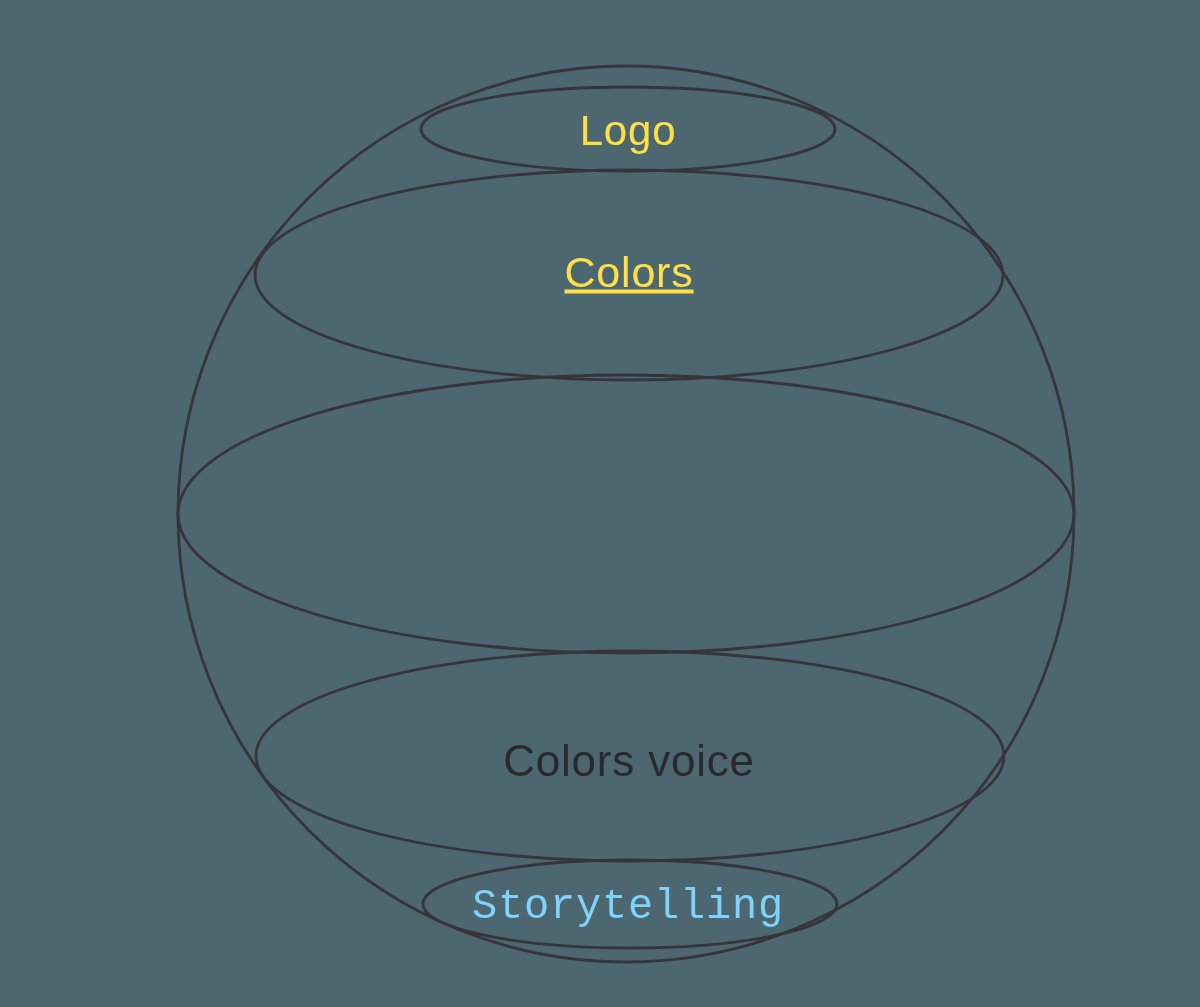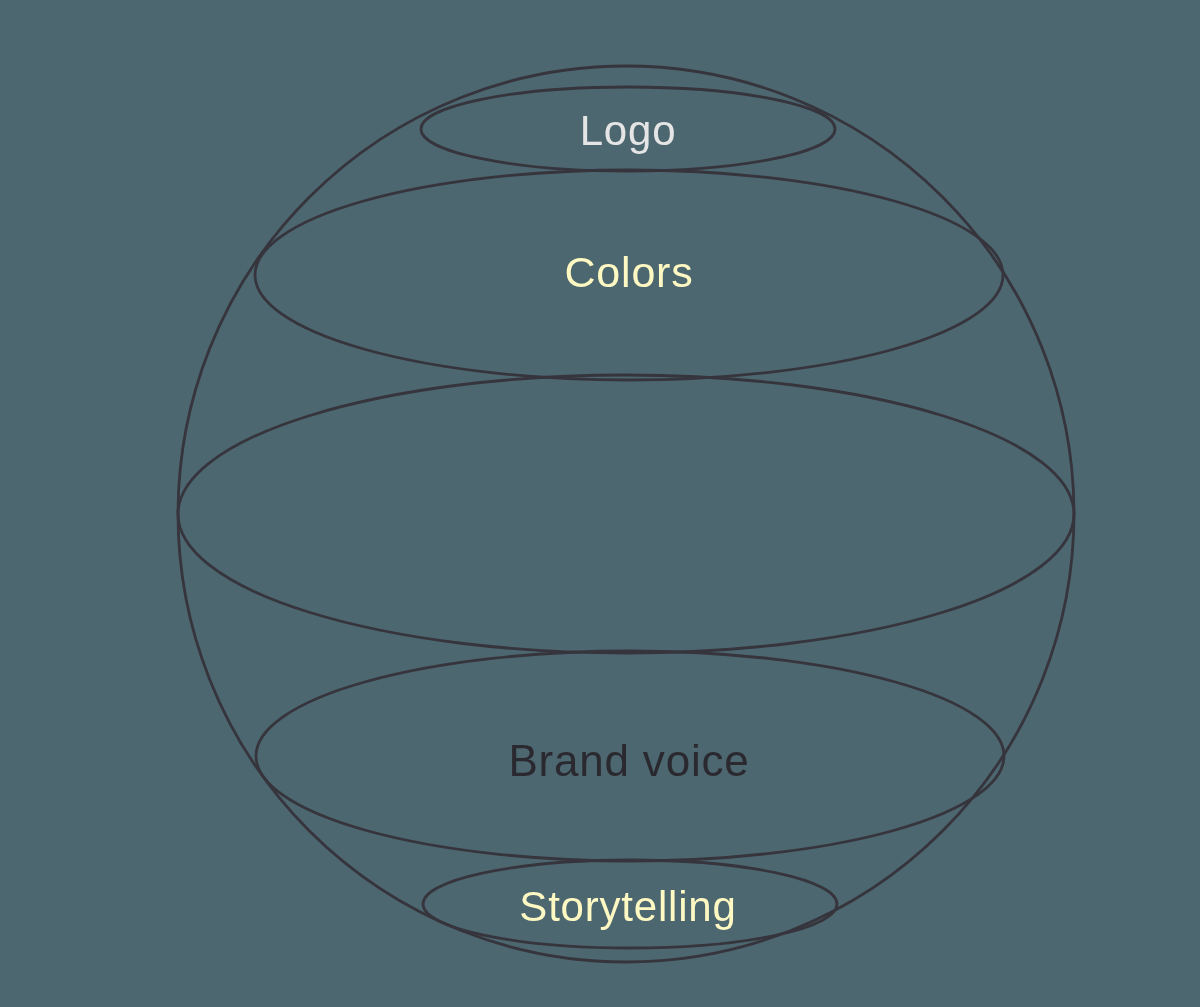--- a/index.html
+++ b/index.html
@@ -45,22 +45,22 @@
 
     <circle cx="626" cy="514" r="448" stroke-width="2.8" stroke="#36343C"></circle>
 
     <ellipse cx="628" cy="129" rx="207" ry="42" stroke-width="2.8" stroke="#36343C"></ellipse>
     <ellipse cx="629" cy="275" rx="374" ry="105" stroke-width="2.8" stroke="#36343C"></ellipse>
     <ellipse cx="626" cy="514" rx="448" ry="139" stroke-width="2.8" stroke="#36343C"></ellipse>
     <ellipse cx="630" cy="756" rx="374" ry="105" stroke-width="2.8" stroke="#36343C"></ellipse>
     <ellipse cx="630" cy="904" rx="207" ry="44" stroke-width="2.8" stroke="#36343C"></ellipse>
   </svg>
 
-  <div class="band-label" id="label-logo" style="color: #e5e5e5; text-align: right;">Logo</div>
+  <div class="band-label" id="label-logo" style="color: #fde047; text-align: right;">Logo</div>
 
-  <div class="band-label" id="label-colors" style="color: #fef9c3;">Colors</div>
+  <div class="band-label" id="label-colors" style="color: #fde047; text-decoration: underline;">Colors</div>
 
 
-  <div class="band-label" id="label-brand-voice" style="color: rgb(43, 41, 48);">Brand voice</div>
+  <div class="band-label" id="label-brand-voice" style="color: rgb(43, 41, 48);">Colors voice</div>
 
-  <div class="band-label" id="label-storytelling" style="color: #fef9c3;">Storytelling</div>
+  <div class="band-label" id="label-storytelling" style="color: #7dd3fc; font-family: Liberation Mono, monospace;">Storytelling</div>
 
 </div>
 
 </body></html>

